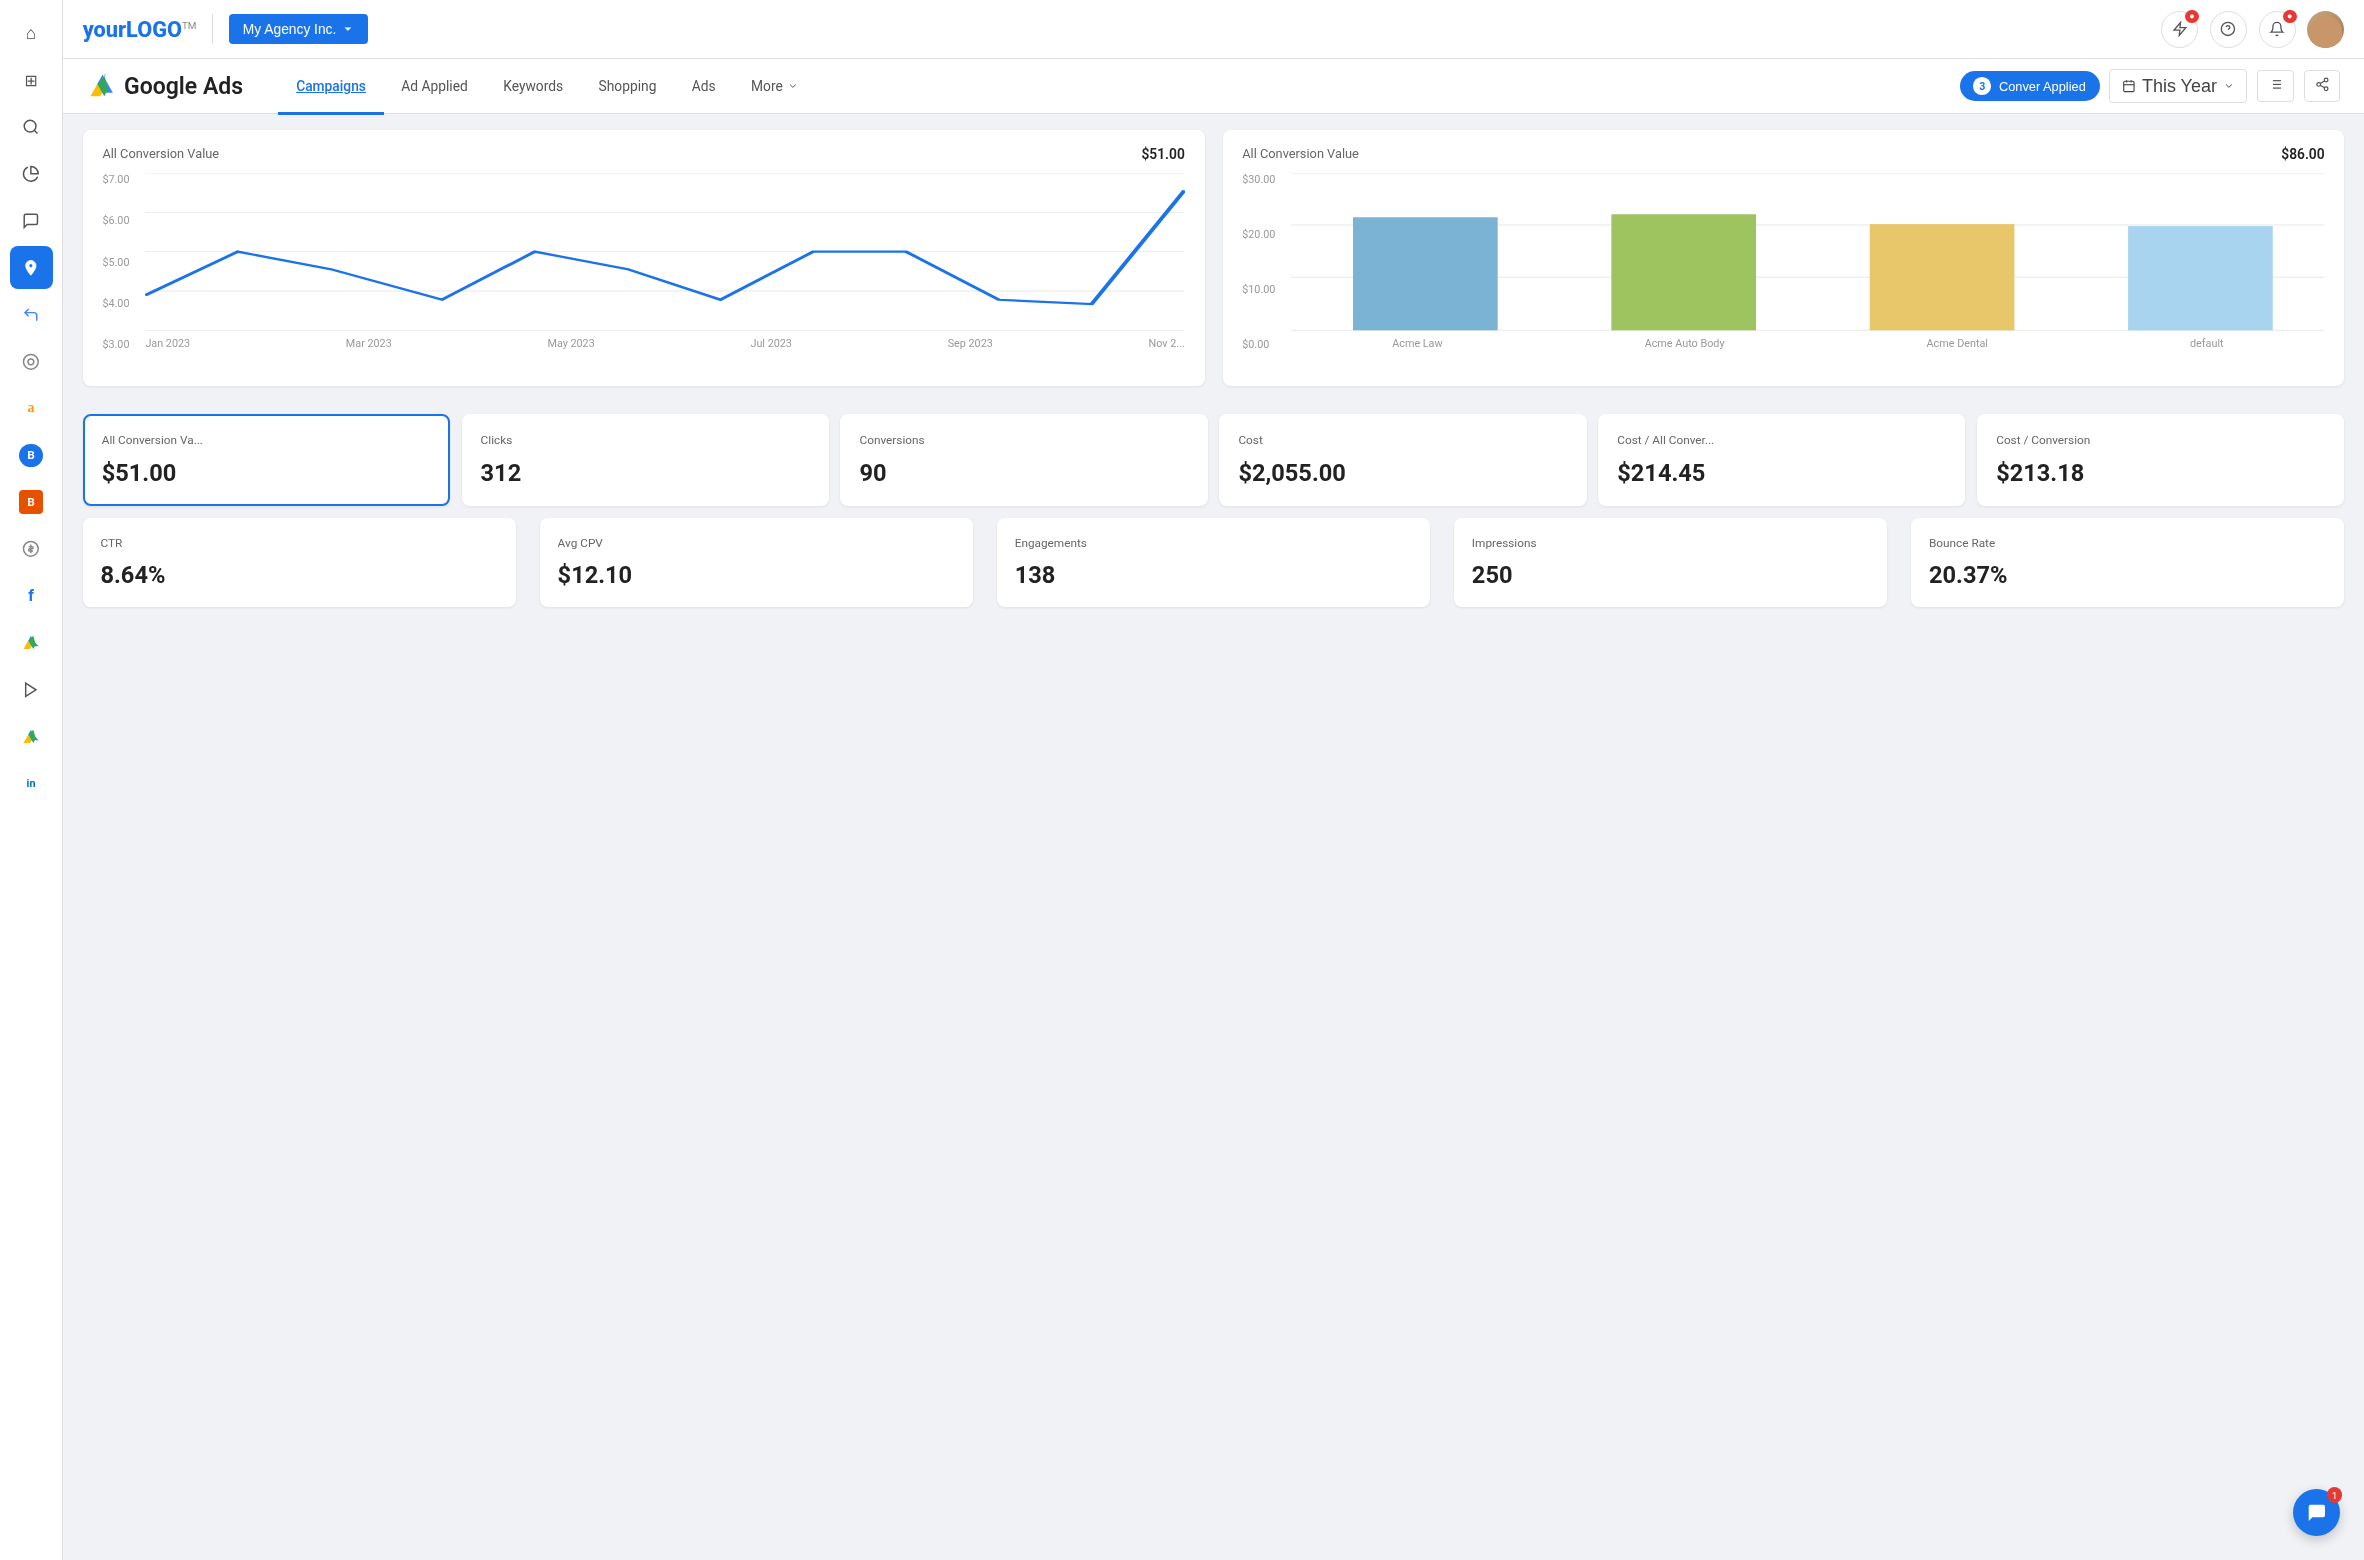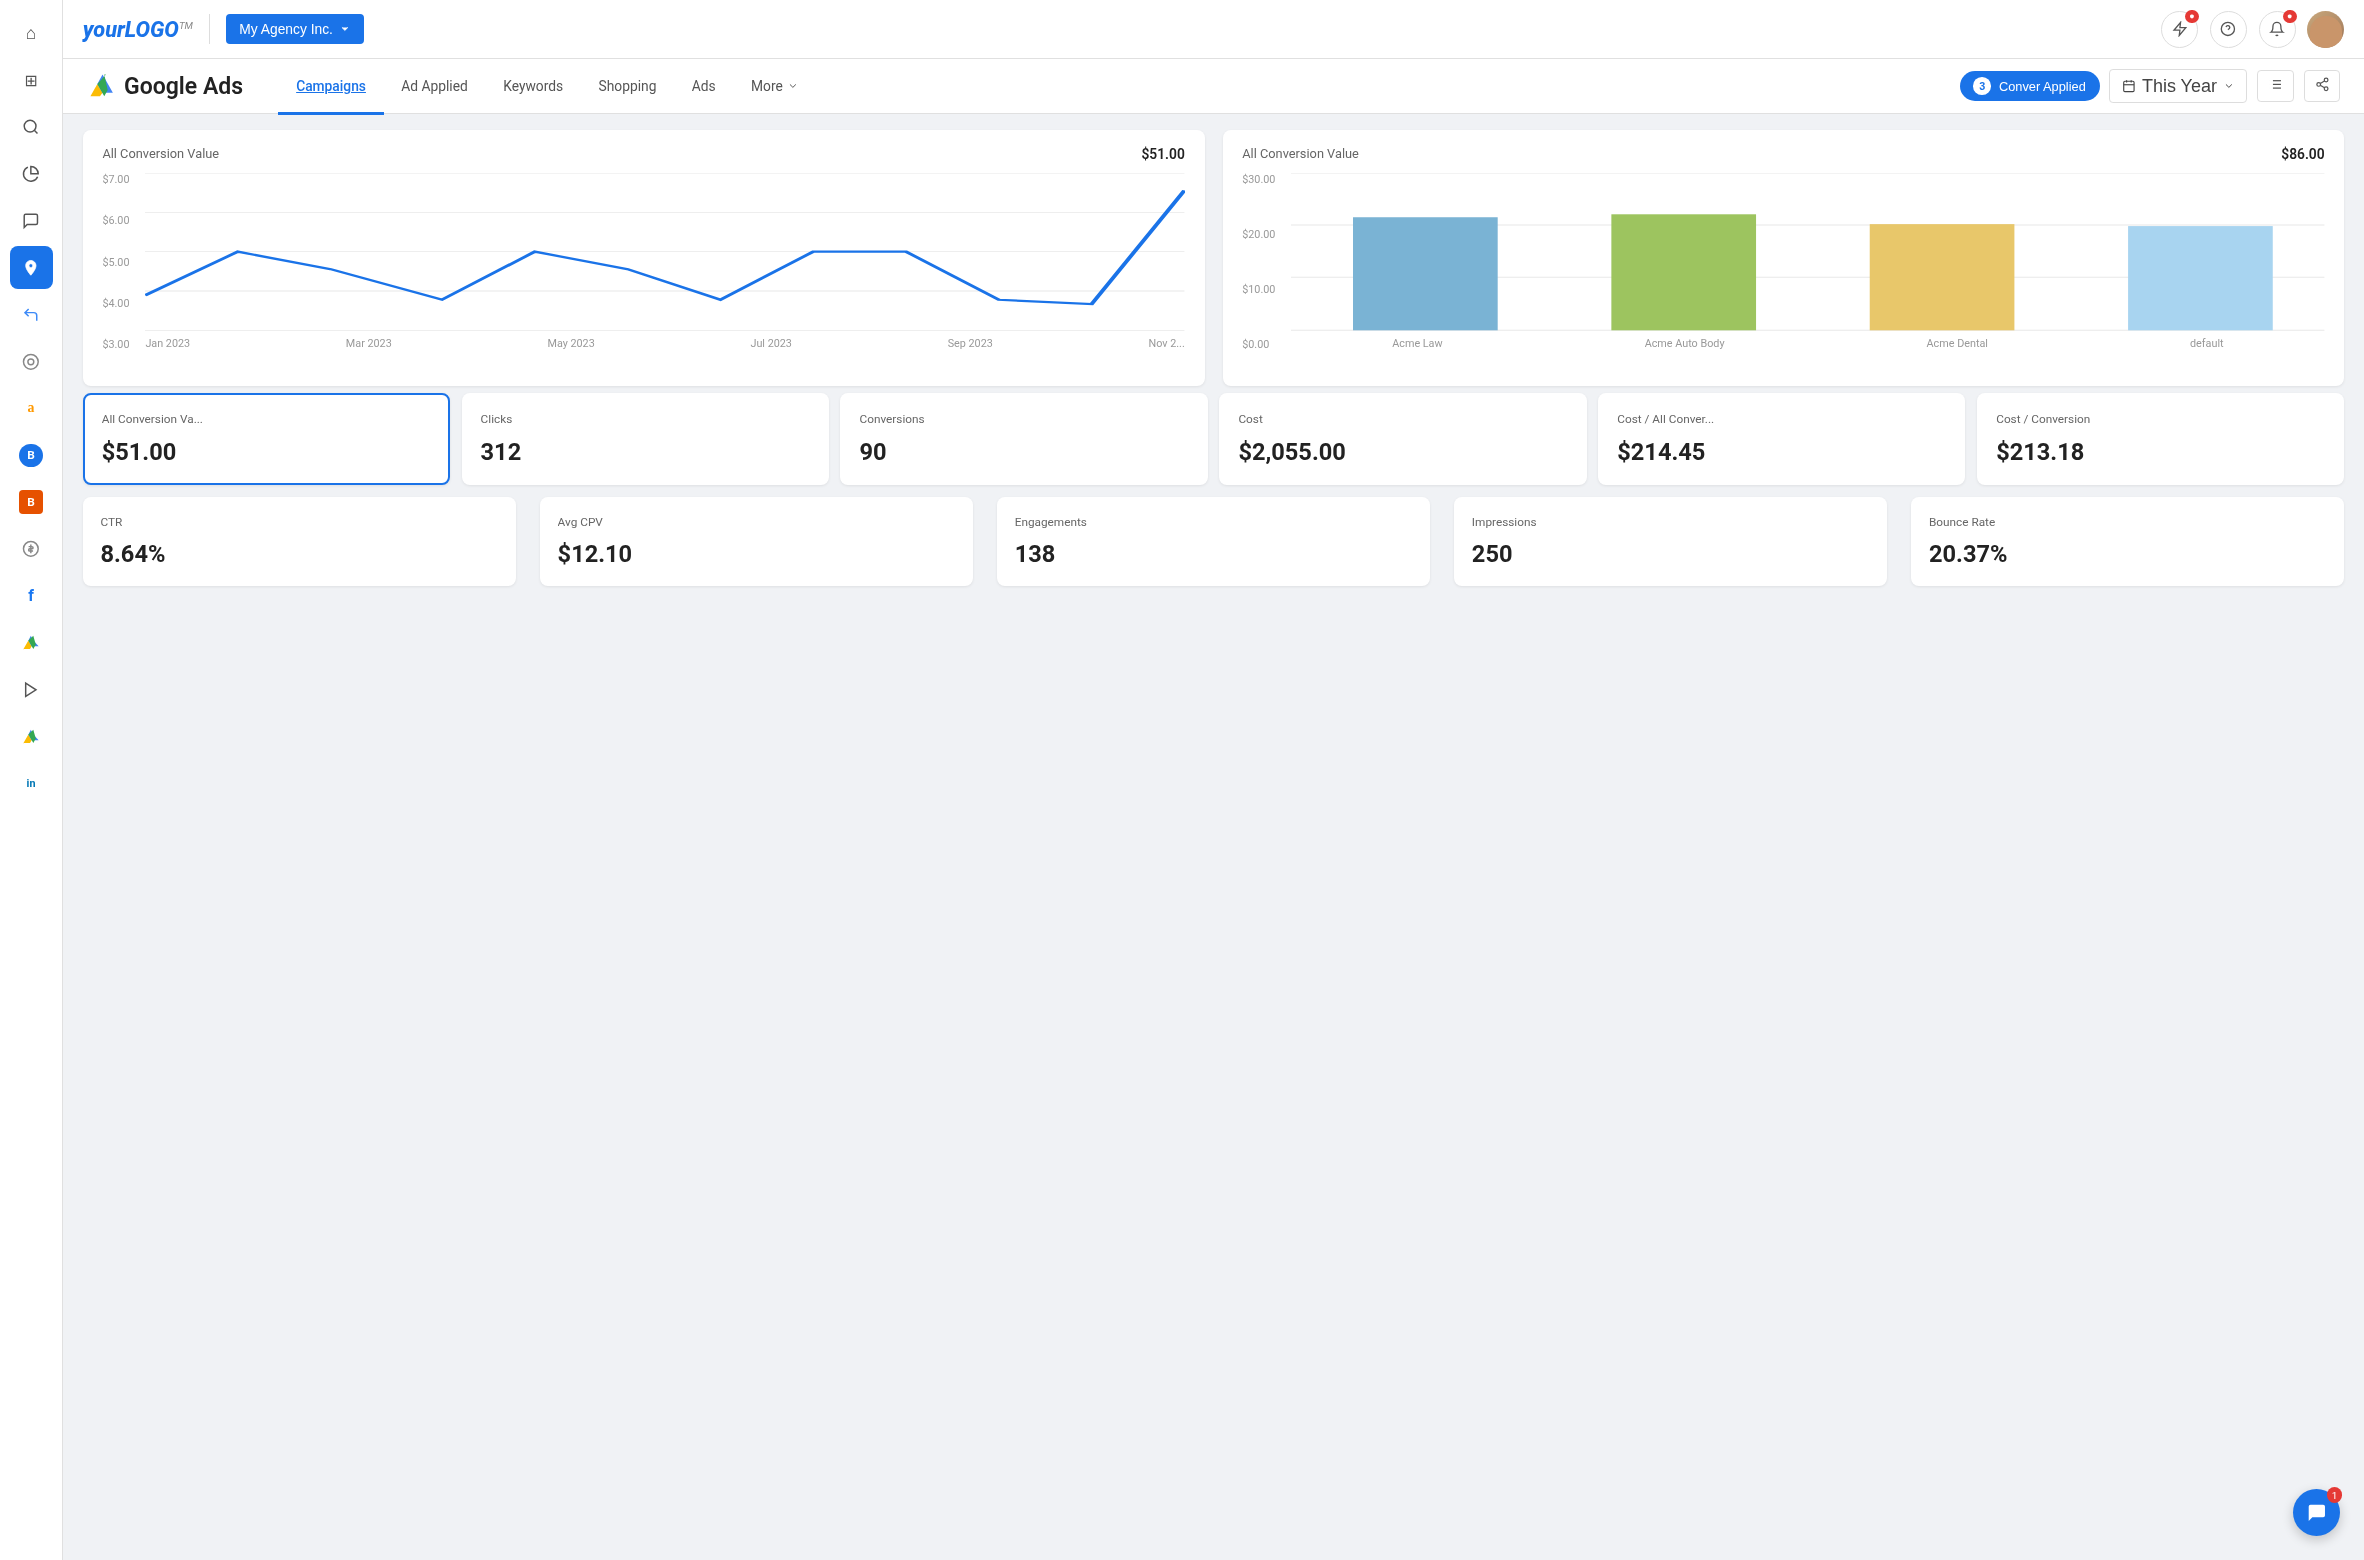--- a/index.html
+++ b/index.html
@@ -46,21 +46,20 @@
       align-items: center;
       padding: 0 19.7px;
       height: 59px;
       gap: 15.8px;
       flex-shrink: 0;
     }
     .logo-area {
       display: flex;
       align-items: center;
       gap: 11.8px;
-      font-style: italic;
     }
     .logo-text {
       font-size: 21.7px;
       font-weight: 400;
       color: #555;
     }
     .logo-text span {
       font-weight: 800;
       color: #1a73e8;
     }
@@ -240,21 +239,21 @@
     
     .dashboard {
       padding: 15.8px 19.7px;
     }
 
     
     .charts-row {
       display: grid;
       grid-template-columns: 1fr 1fr;
       gap: 18px;
-      margin-bottom: 7px;
+      margin-bottom: 28px;
     }
     .chart-card {
       background: #fff;
       border-radius: 7.9px;
       padding: 15.8px 19.7px;
       box-shadow: 0 1px 3px rgba(0,0,0,0.08);
     }
     .chart-header {
       display: flex;
       justify-content: space-between;

